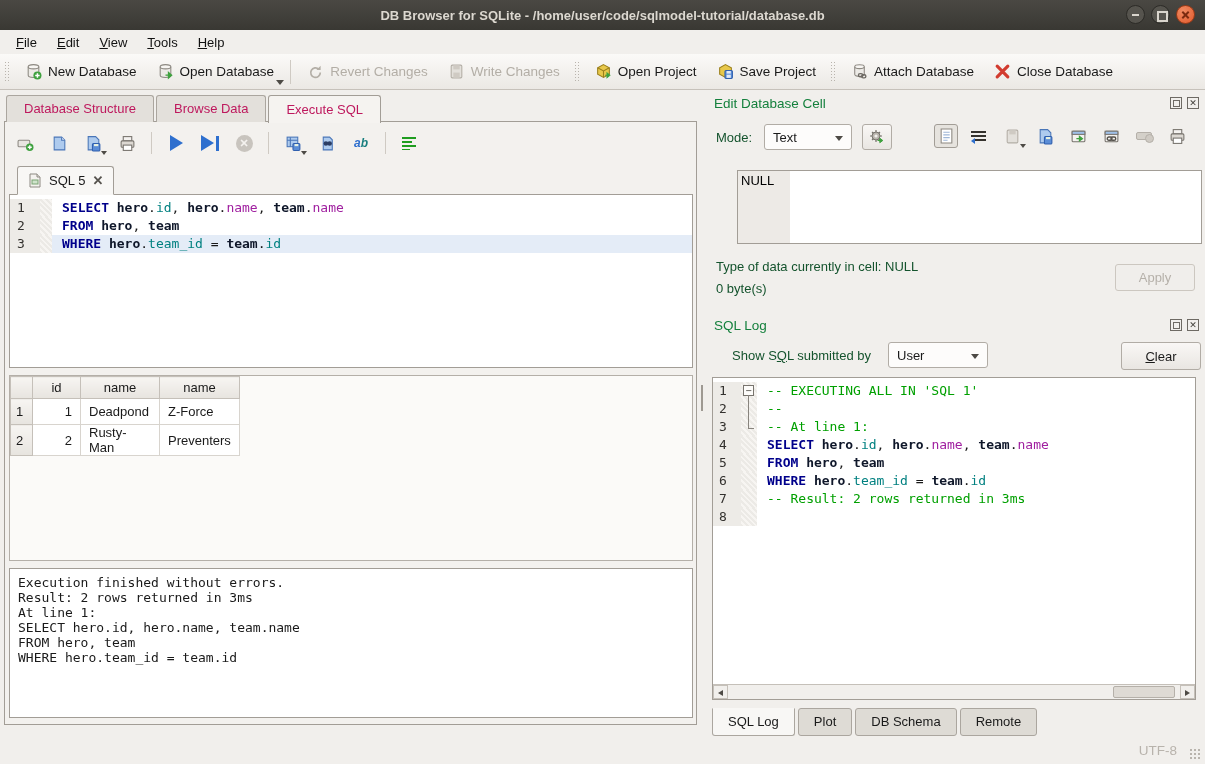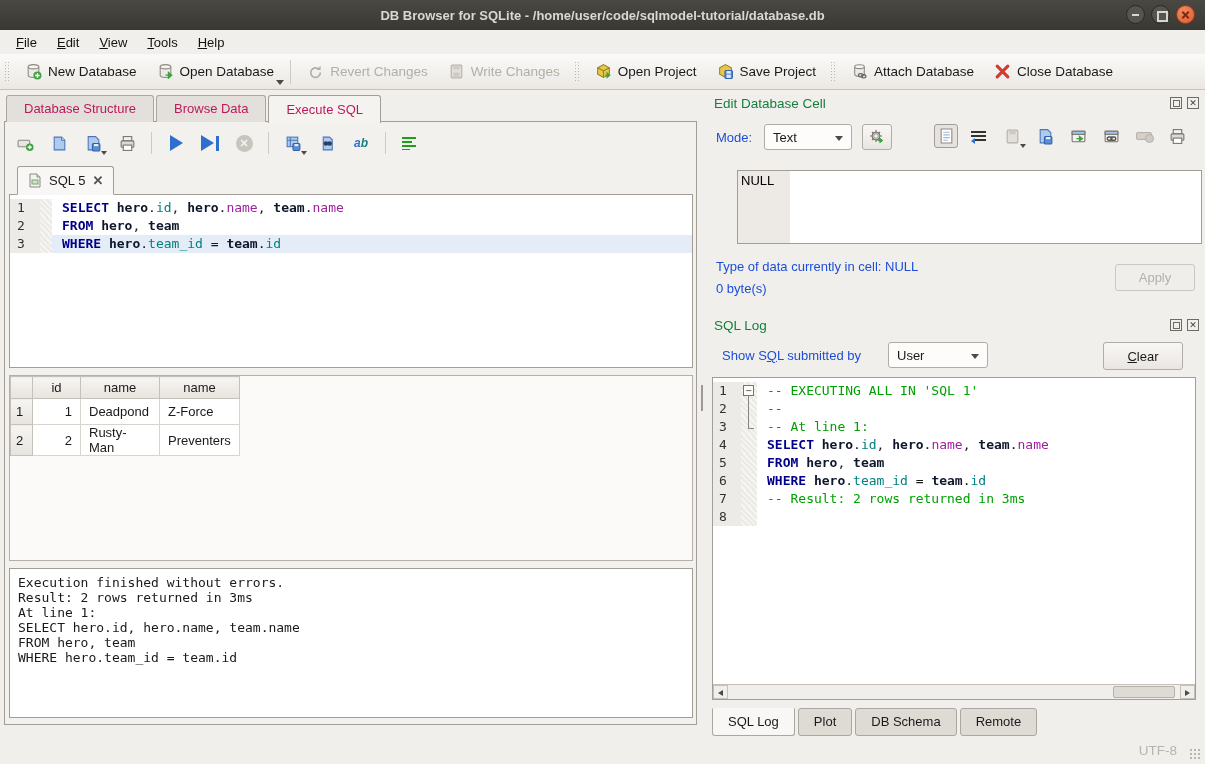--- a/index.html
+++ b/index.html
@@ -110,21 +110,21 @@
   .msgbox { position:absolute; left:4px; top:446px; width:684px; height:150px; background:#fff; border:1px solid #a29d96;
     font-family:"DejaVu Sans Mono", monospace; font-size:13px; line-height:15px; padding:6px 8px; white-space:pre-wrap; }
   
   .right-pane { position:absolute; left:706px; top:0; width:499px; height:648px; }
   .dock-title { position:absolute; left:8px; font-size:13.5px; color:#15803d; }
   .dockbtns { position:absolute; right:6px; display:flex; gap:5px; }
   .dkb { width:12px; height:12px; border:1px solid #6e6a64; position:relative; background:#f1efec; }
   .dkb.float::before { content:""; position:absolute; left:2px; top:2px; width:5px; height:5px; border:1px solid #6e6a64; }
   .dkb.closep { font-size:9px; line-height:10px; text-align:center; color:#44413c; }
   .dkb.closep::before { content:"✕"; }
-  .label { color:#1d4ed8; }
+  .label { color:#14532d; }
   .combo { height:26px; background:#fdfcfb; border:1px solid #b1aca5; border-radius:3px;
     display:flex; align-items:center; padding:0 8px; position:relative; }
   .combo::after { content:""; position:absolute; right:8px; top:11px; width:0; height:0;
     border-left:4px solid transparent; border-right:4px solid transparent; border-top:5px solid #4d4a45; }
   .btn { height:27px; border:1px solid #b1aca5; border-radius:3px; background:linear-gradient(#f9f7f5,#e9e6e2);
     font-size:13px; color:#1a1a1a; text-align:center; font-family:"Liberation Sans",sans-serif; }
   .btn.disabled { background:#f0eeeb; border-color:#ccc7c0; color:#b5b0a9; }
   .cell-editor { position:absolute; left:20px; top:80px; width:465px; height:74px; background:#fff; border:1px solid #a29d96; display:flex;margin-left:11px; }
   .cell-gutter { width:52px; background:#edeae6; padding:2px 0 0 3px; color:#000; }
   .iconbar { position:absolute; display:flex; align-items:center; gap:9px; }
@@ -463,25 +463,25 @@
       <div class="label" style="position:absolute;left:10px;top:169px;">Type of data currently in cell: NULL</div>
       <div class="label" style="position:absolute;left:10px;top:191px;">0 byte(s)</div>
       <button class="btn disabled" style="position:absolute;right:10px;top:174px;width:80px;">Apply</button>
 
       <div class="dock-title" style="top:228px;">SQL Log</div>
       <div class="dockbtns" style="top:229px;">
         <div class="dkb float"></div>
         <div class="dkb closep"></div>
       </div>
 
-      <div class="label" style="position:absolute;left:16px;top:258px;">Show S<u>Q</u>L submitted by</div>
+      <div class="label" style="position:absolute;left:26px;top:258px;">Show S<u>Q</u>L submitted by</div>
       <div class="combo" style="position:absolute;left:182px;top:252px;width:100px;">
         <span>User</span>
       </div>
-      <button class="btn" style="position:absolute;right:22px;top:252px;width:80px;height:28px;"><u>C</u>lear</button>
+      <button class="btn" style="position:absolute;right:4px;top:252px;width:80px;height:28px;"><u>C</u>lear</button>
 
       <div class="logbox">
         <div>
             <div class="cl"><span class="ln">1</span><span class="fold fold-start"><i class="fbox"></i></span><span class="ct"><span class="tk-cm">-- EXECUTING ALL IN 'SQL 1'</span></span></div>
             <div class="cl"><span class="ln">2</span><span class="fold fold-mid"></span><span class="ct"><span class="tk-cm">--</span></span></div>
             <div class="cl"><span class="ln">3</span><span class="fold fold-end"></span><span class="ct"><span class="tk-cm">-- At line 1:</span></span></div>
             <div class="cl"><span class="ln">4</span><span class="fold"></span><span class="ct"><span class="tk-kw">SELECT</span><span class="tk-pl"> </span><span class="tk-tbl">hero</span><span class="tk-pl">.</span><span class="tk-fld">id</span><span class="tk-pl">, </span><span class="tk-tbl">hero</span><span class="tk-pl">.</span><span class="tk-nm">name</span><span class="tk-pl">, </span><span class="tk-tbl">team</span><span class="tk-pl">.</span><span class="tk-nm">name</span></span></div>
             <div class="cl"><span class="ln">5</span><span class="fold"></span><span class="ct"><span class="tk-kw">FROM</span><span class="tk-pl"> </span><span class="tk-tbl">hero</span><span class="tk-pl">, </span><span class="tk-tbl">team</span></span></div>
             <div class="cl"><span class="ln">6</span><span class="fold"></span><span class="ct"><span class="tk-kw">WHERE</span><span class="tk-pl"> </span><span class="tk-tbl">hero</span><span class="tk-pl">.</span><span class="tk-fld">team_id</span><span class="tk-pl"> = </span><span class="tk-tbl">team</span><span class="tk-pl">.</span><span class="tk-fld">id</span></span></div>
             <div class="cl"><span class="ln">7</span><span class="fold"></span><span class="ct"><span class="tk-cm">-- Result: 2 rows returned in 3ms</span></span></div>

